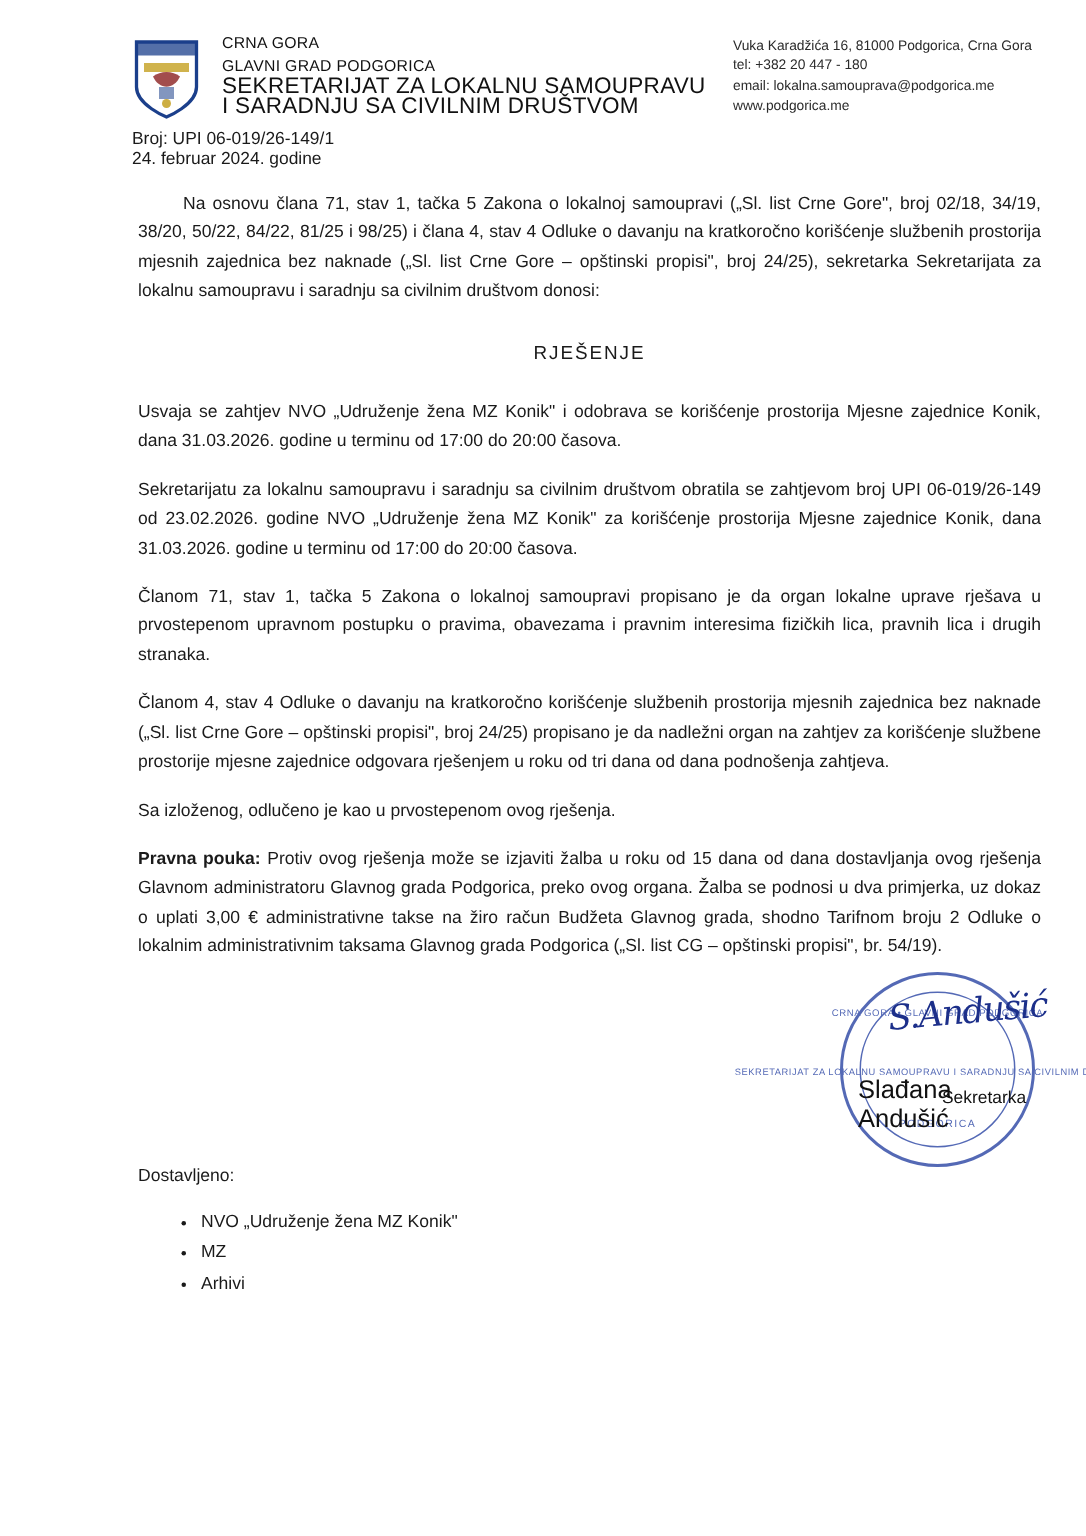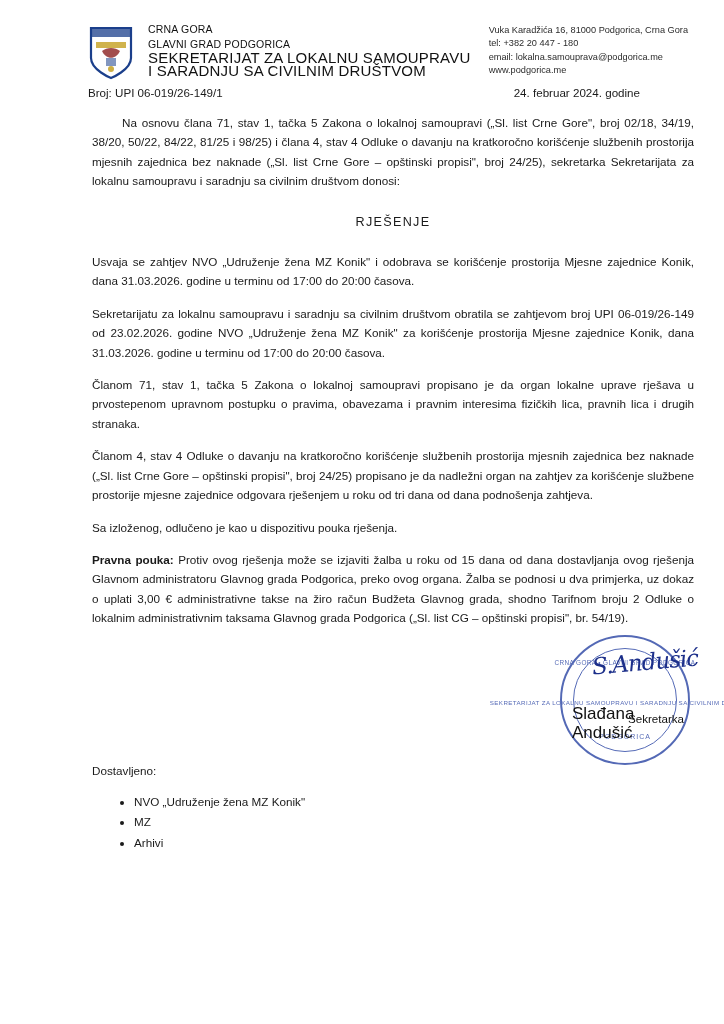--- a/index.html
+++ b/index.html
@@ -63,20 +63,21 @@
     color: #2b2b2b;
   }
 
   
   .refrow {
     display: flex;
     justify-content: space-between;
     align-items: baseline;
     padding: 6px 30px 0 88px;
     font-size: 11.6px;
+    flex-direction: column;
   }
   .refrow .date {
     padding-right: 54px;
   }
 
   
   .body {
     padding: 14px 30px 0 92px;
     font-size: 11.7px;
     line-height: 19.4px;
@@ -250,21 +251,21 @@
     <p class="indent">Na osnovu člana 71, stav 1, tačka 5 Zakona o lokalnoj samoupravi („Sl. list Crne Gore", broj 02/18, 34/19, 38/20, 50/22, 84/22, 81/25 i 98/25) i člana 4, stav 4 Odluke o davanju na kratkoročno korišćenje službenih prostorija mjesnih zajednica bez naknade („Sl. list Crne Gore – opštinski propisi", broj 24/25), sekretarka Sekretarijata za lokalnu samoupravu i saradnju sa civilnim društvom donosi:</p>
 
     <div class="title-rj">RJEŠENJE</div>
 
     <p>Usvaja se zahtjev NVO „Udruženje žena MZ Konik" i odobrava se korišćenje prostorija Mjesne zajednice Konik, dana  31.03.2026. godine u terminu od 17:00 do 20:00 časova.</p>
 
 
     <p>Sekretarijatu za lokalnu samoupravu i saradnju sa civilnim društvom obratila se zahtjevom broj UPI 06-019/26-149 od 23.02.2026. godine NVO „Udruženje žena MZ Konik" za korišćenje prostorija Mjesne zajednice Konik, dana 31.03.2026. godine u terminu od 17:00 do 20:00 časova.</p>
     <p>Članom 71, stav 1, tačka 5 Zakona o lokalnoj samoupravi propisano je da organ lokalne uprave rješava u prvostepenom upravnom postupku o pravima, obavezama i pravnim interesima fizičkih lica, pravnih lica i drugih stranaka.</p>
     <p>Članom 4, stav 4 Odluke o davanju na kratkoročno korišćenje službenih prostorija mjesnih zajednica bez naknade („Sl. list Crne Gore – opštinski propisi", broj 24/25) propisano je da nadležni organ na zahtjev za korišćenje službene prostorije mjesne zajednice odgovara rješenjem u roku od tri dana od dana podnošenja zahtjeva.</p>
-    <p>Sa izloženog, odlučeno je kao u dispozitivu pouka rješenja.</p>
+    <p>Sa izloženog, odlučeno je kao u prvostepenom ovog rješenja.</p>
 
     <p><span class="bold">Pravna pouka:</span><span> Protiv ovog rješenja može se izjaviti žalba u roku od 15 dana od dana dostavljanja ovog rješenja Glavnom administratoru Glavnog grada Podgorica, preko ovog organa. Žalba se podnosi u dva primjerka, uz dokaz o uplati 3,00 € administrativne takse na žiro račun Budžeta Glavnog grada, shodno Tarifnom broju 2 Odluke o lokalnim administrativnim taksama Glavnog grada Podgorica („Sl. list CG – opštinski propisi", br. 54/19).</span></p>
 
     <div class="sigzone">
       <div class="stamp">
         <div class="stamp-text">
           <span class="st-top">CRNA GORA • GLAVNI GRAD PODGORICA</span>
           <span class="st-mid">SEKRETARIJAT ZA LOKALNU SAMOUPRAVU I SARADNJU SA CIVILNIM DRUŠTVOM</span>
           <span class="st-bottom">PODGORICA</span>
         </div>

